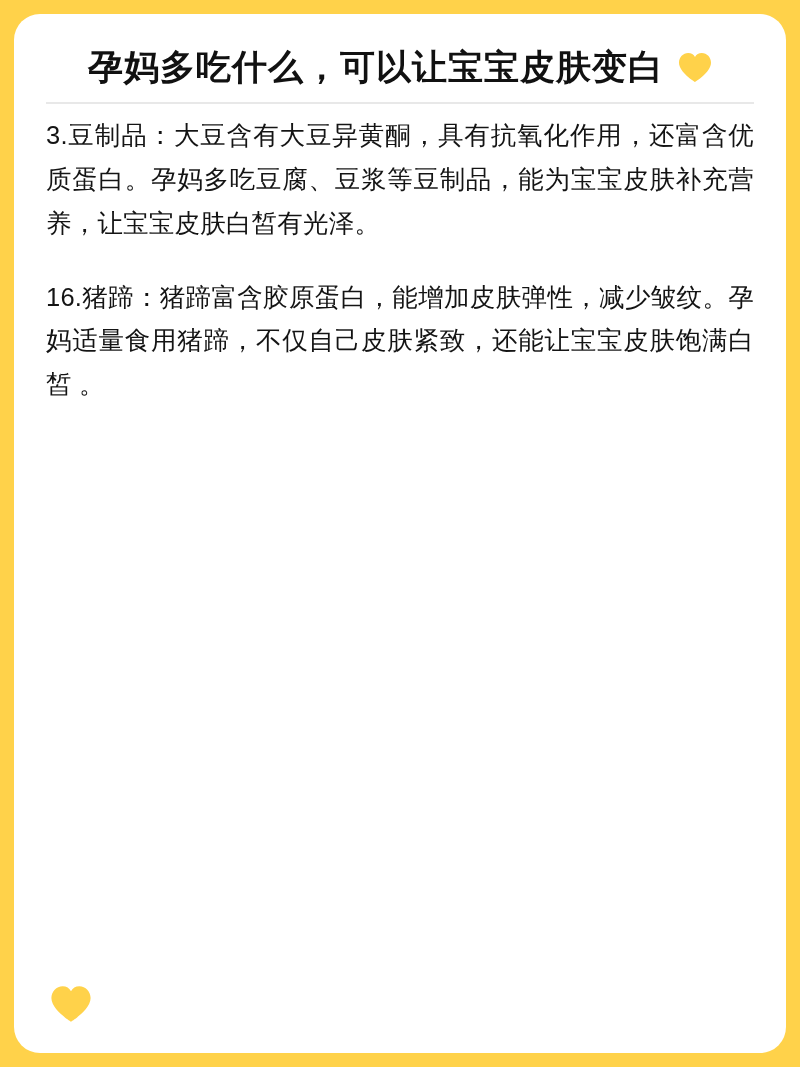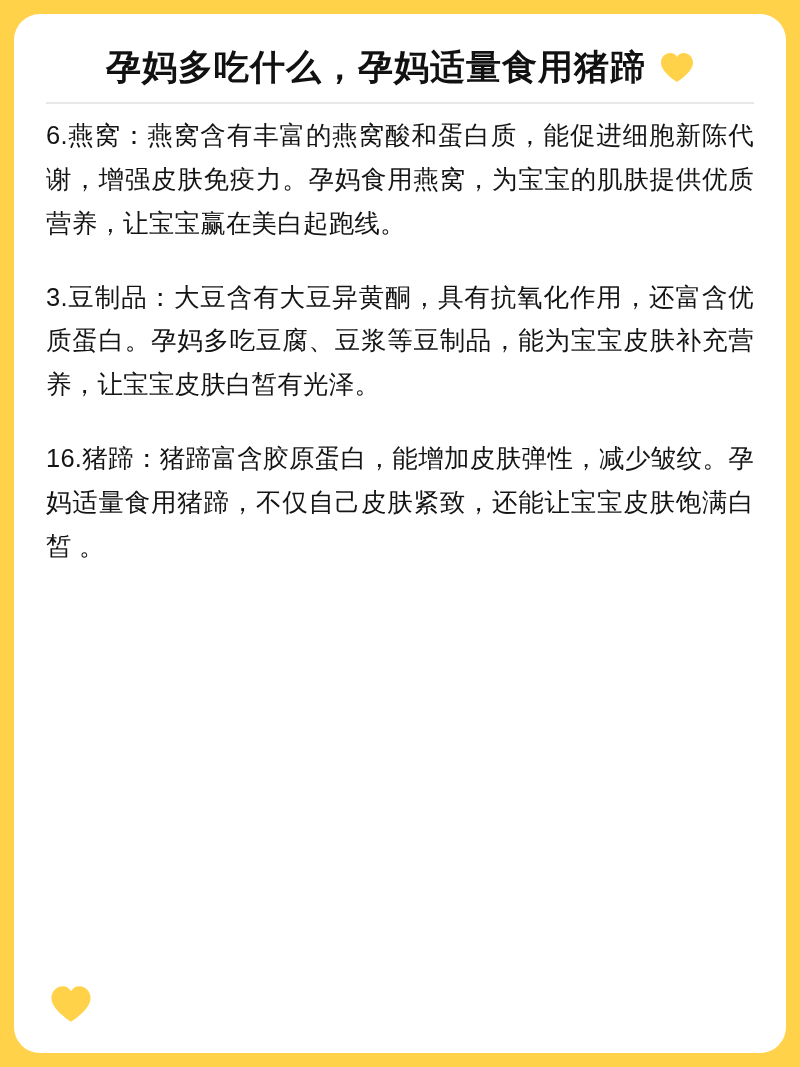--- a/index.html
+++ b/index.html
@@ -79,32 +79,31 @@
     height: 38px;
   }
 </style>
 </head>
 <body>
 
 <div class="poster">
   <div class="card">
 
     <div class="title-row">
-      <div class="title">孕妈多吃什么，孕妈适量食用猪蹄</div>
+      <div class="title">孕妈多吃什么，可以让宝宝皮肤变白</div>
       <span class="heart">
         <svg viewBox="0 0 34 31" width="34" height="31" aria-hidden="true">
           <path d="M17 30C17 30 1 20.2 1 10.7C1 5.3 5.1 1 10.2 1C13.2 1 15.8 2.6 17 5C18.2 2.6 20.8 1 23.8 1C28.9 1 33 5.3 33 10.7C33 20.2 17 30 17 30Z" fill="#FFD24A"></path>
         </svg>
       </span>
     </div>
 
     <div class="divider"></div>
 
     <div class="body">
-      <p class="para">6.燕窝：燕窝含有丰富的燕窝酸和蛋白质，能促进细胞新陈代谢，增强皮肤免疫力。孕妈食用燕窝，为宝宝的肌肤提供优质营养，让宝宝赢在美白起跑线。</p>
       <p class="para">3.豆制品：大豆含有大豆异黄酮，具有抗氧化作用，还富含优质蛋白。孕妈多吃豆腐、豆浆等豆制品，能为宝宝皮肤补充营养，让宝宝皮肤白皙有光泽。</p>
       <p class="para">16.猪蹄：猪蹄富含胶原蛋白，能增加皮肤弹性，减少皱纹。孕妈适量食用猪蹄，不仅自己皮肤紧致，还能让宝宝皮肤饱满白皙 。</p>
     </div>
 
     <span class="footer-heart">
       <svg viewBox="0 0 34 31" width="42" height="38" aria-hidden="true">
         <path d="M17 30C17 30 1 20.2 1 10.7C1 5.3 5.1 1 10.2 1C13.2 1 15.8 2.6 17 5C18.2 2.6 20.8 1 23.8 1C28.9 1 33 5.3 33 10.7C33 20.2 17 30 17 30Z" fill="#FFD24A"></path>
       </svg>
     </span>
 

